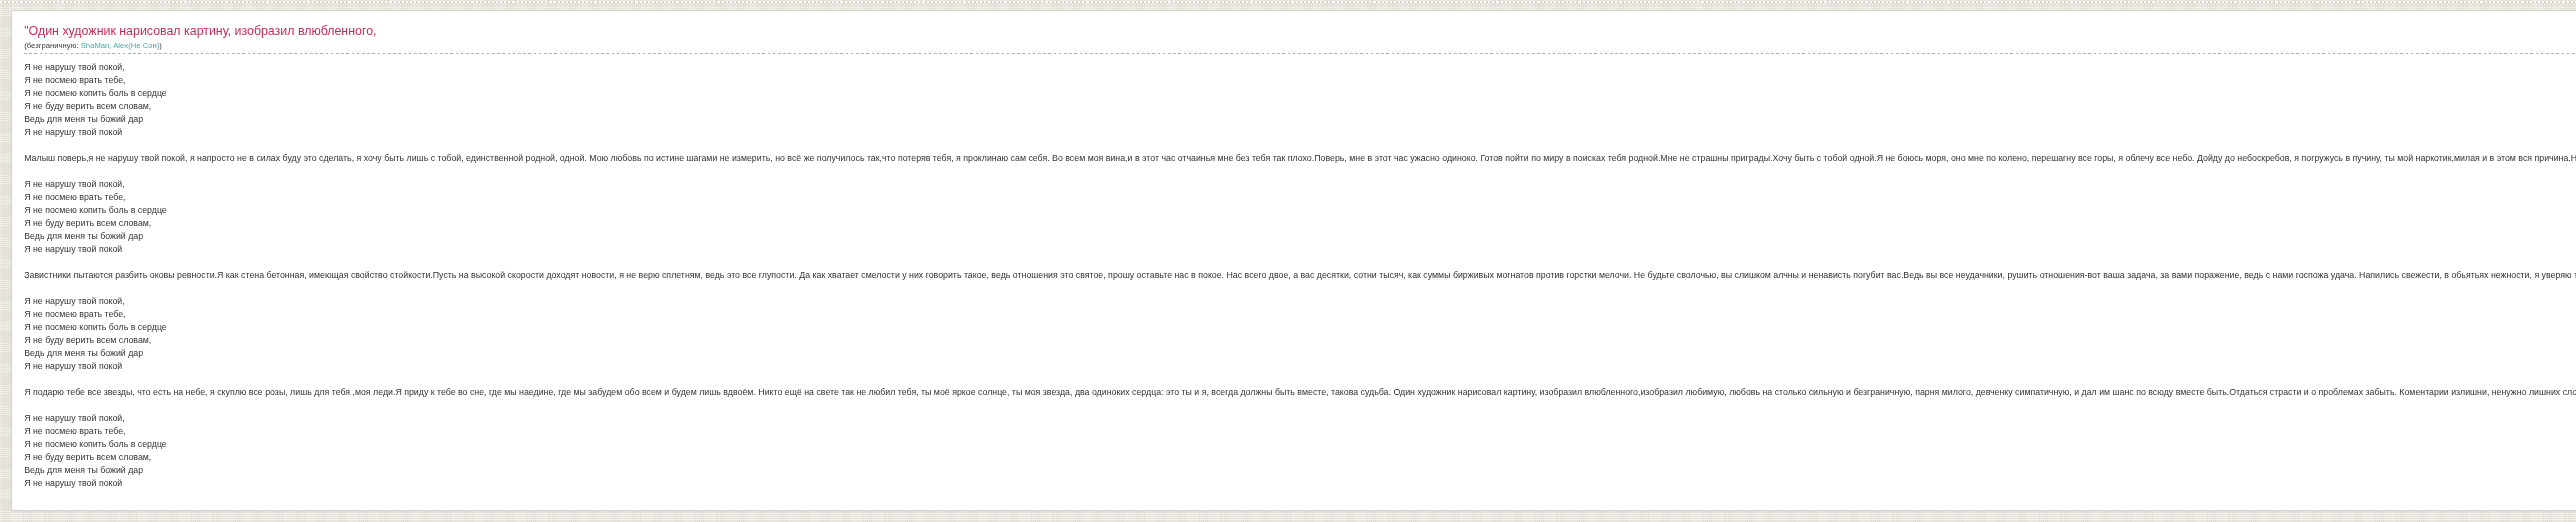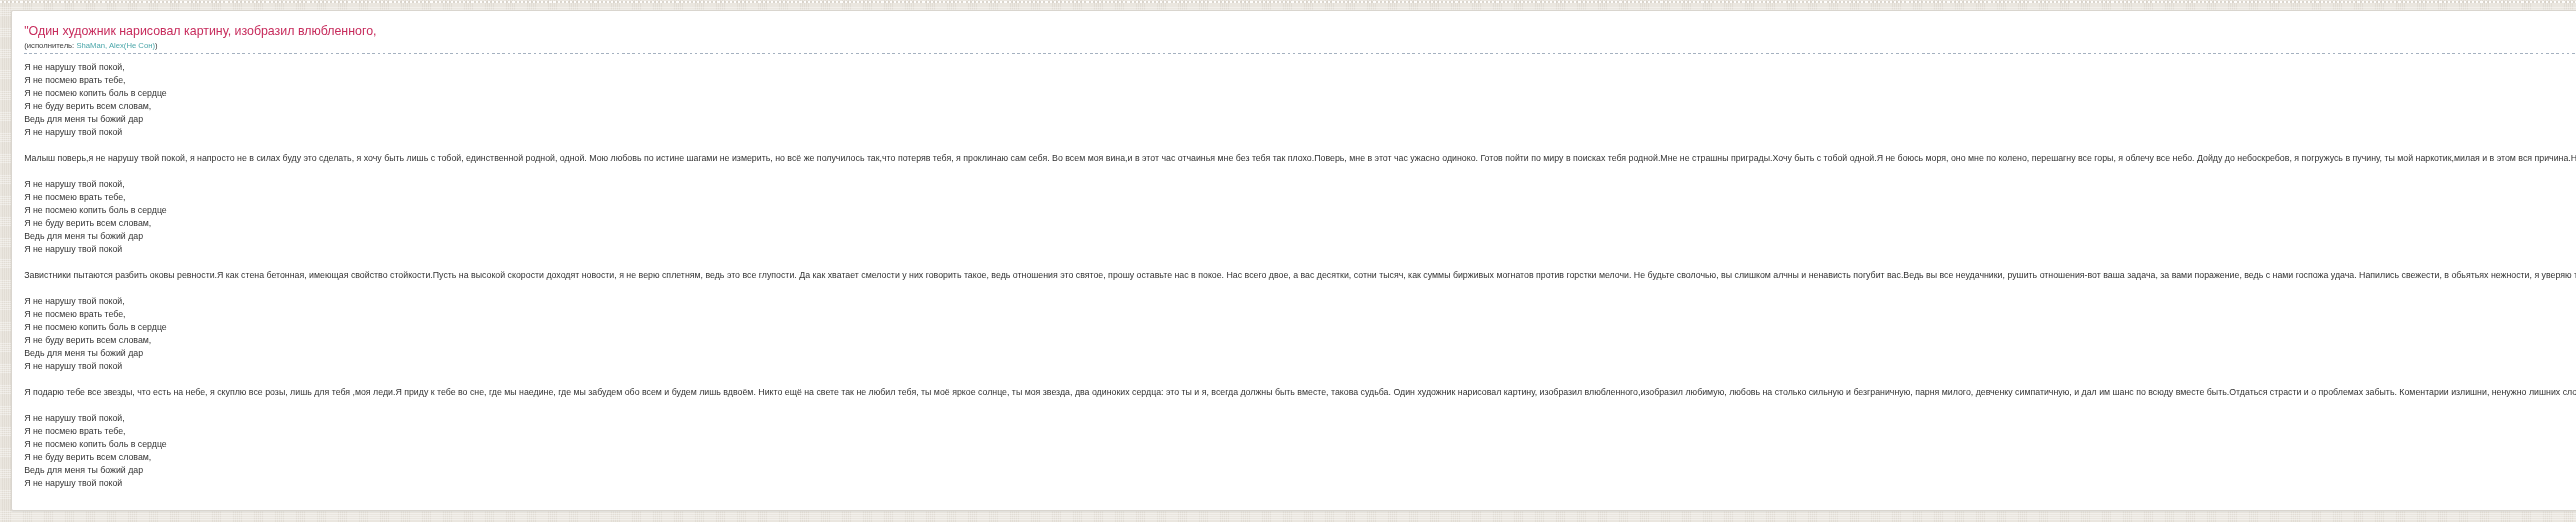--- a/index.html
+++ b/index.html
@@ -62,21 +62,21 @@
   }
   .lyrics p:first-child { margin-top: 7.2px; }
 </style>
 </head>
 <body>
 
 <div class="top-dots"></div>
 
 <div class="card">
   <h1 class="song-title">"Один художник нарисовал картину, изобразил влюбленного,</h1>
-  <div class="performer"><span>(исполнитель: </span><a class="artists">ShaMan, Alex(Не Сон)</a><span>)</span></div>
+  <div class="performer"><span>(безграничную: </span><a class="artists">ShaMan, Alex(Не Сон)</a><span>)</span></div>
   <div class="separator"></div>
 
   <div class="lyrics">
       <p>Я не нарушу твой покой,<br>Я не посмею врать тебе,<br>Я не посмею копить боль в сердце<br>Я не буду верить всем словам,<br>Ведь для меня ты божий дар<br>Я не нарушу твой покой</p>
       <p>Малыш поверь,я не нарушу твой покой, я напросто не в силах буду это сделать, я хочу быть лишь с тобой, единственной родной, одной. Мою любовь по истине шагами не измерить, но всё же получилось так,что потеряв тебя, я проклинаю сам себя. Во всем моя вина,и в этот час отчаинья мне без тебя так плохо.Поверь, мне в этот час ужасно одиноко. Готов пойти по миру в поисках тебя родной.Мне не страшны приграды.Хочу быть с тобой одной.Я не боюсь моря, оно мне по колено, перешагну все горы, я облечу все небо. Дойду до небоскребов, я погружусь в пучину, ты мой наркотик,милая и в этом вся причина.Но где бы не была ты, я всё равно тебя найду, в противном случае, малыш я с ума сойду</p>
       <p>Я не нарушу твой покой,<br>Я не посмею врать тебе,<br>Я не посмею копить боль в сердце<br>Я не буду верить всем словам,<br>Ведь для меня ты божий дар<br>Я не нарушу твой покой</p>
       <p>Завистники пытаются разбить оковы ревности.Я как стена бетонная, имеющая свойство стойкости.Пусть на высокой скорости доходят новости, я не верю сплетням, ведь это все глупости. Да как хватает смелости у них говорить такое, ведь отношения это святое, прошу оставьте нас в покое. Нас всего двое, а вас десятки, сотни тысяч, как суммы бирживых могнатов против горстки мелочи. Не будьте сволочью, вы слишком алчны и ненависть погубит вас.Ведь вы все неудачники, рушить отношения-вот ваша задача, за вами поражение, ведь с нами госпожа удача. Напились свежести, в обьятьях нежности, я уверяю тебя, малыш, в верности.Прошу любимая,вернись скорей домой, никто не смеет нарушить твой покой.</p>
       <p>Я не нарушу твой покой,<br>Я не посмею врать тебе,<br>Я не посмею копить боль в сердце<br>Я не буду верить всем словам,<br>Ведь для меня ты божий дар<br>Я не нарушу твой покой</p>
       <p>Я подарю тебе все звезды, что есть на небе, я скуплю все розы, лишь для тебя ,моя леди.Я приду к тебе во сне, где мы наедине, где мы забудем обо всем и будем лишь вдвоём. Никто ещё на свете так не любил тебя, ты моё яркое солнце, ты моя звезда, два одиноких сердца: это ты и я, всегда должны быть вместе, такова судьба. Один художник нарисовал картину, изобразил влюбленного,изобразил любимую, любовь на столько сильную и безграничную, парня милого, девченку симпатичную, и дал им шанс по всюду вместе быть.Отдаться страсти и о проблемах забыть. Коментарии излишни, ненужно лишних слов, это и есть любовь, это и есть любовь!</p>
       <p>Я не нарушу твой покой,<br>Я не посмею врать тебе,<br>Я не посмею копить боль в сердце<br>Я не буду верить всем словам,<br>Ведь для меня ты божий дар<br>Я не нарушу твой покой</p>

